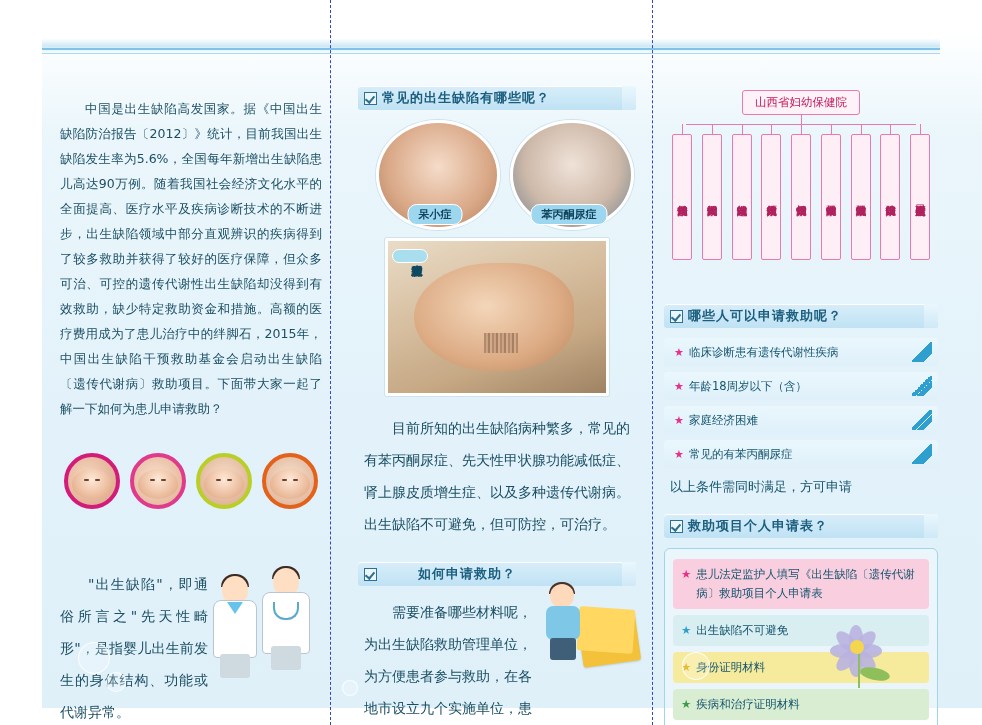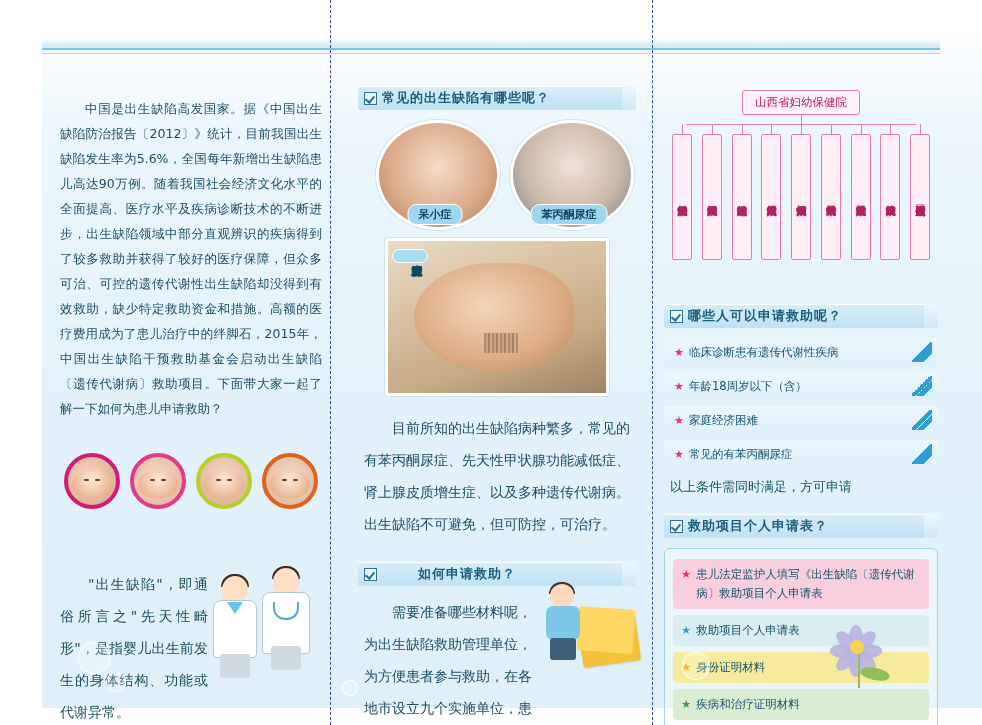--- a/index.html
+++ b/index.html
@@ -383,21 +383,21 @@
           <span class="htext">救助项目个人申请表？</span>
         </div>
 
         <div class="matBox">
           <div class="matItem m1">
             <span class="star">★</span>
             <span>患儿法定监护人填写《出生缺陷〔遗传代谢病〕救助项目个人申请表</span>
           </div>
           <div class="matItem m2">
             <span class="star">★</span>
-            <span>救助项目个人申请表</span>
+            <span>出生缺陷不可避免</span>
           </div>
           <div class="matItem m3">
             <span class="star">★</span>
             <span>身份证明材料</span>
           </div>
           <div class="matItem m4">
             <span class="star">★</span>
             <span>疾病和治疗证明材料</span>
           </div>
           <div class="matFoot">以上材料准备齐全后就近交至项目管理单位或项目实施单位进行审核。</div>

